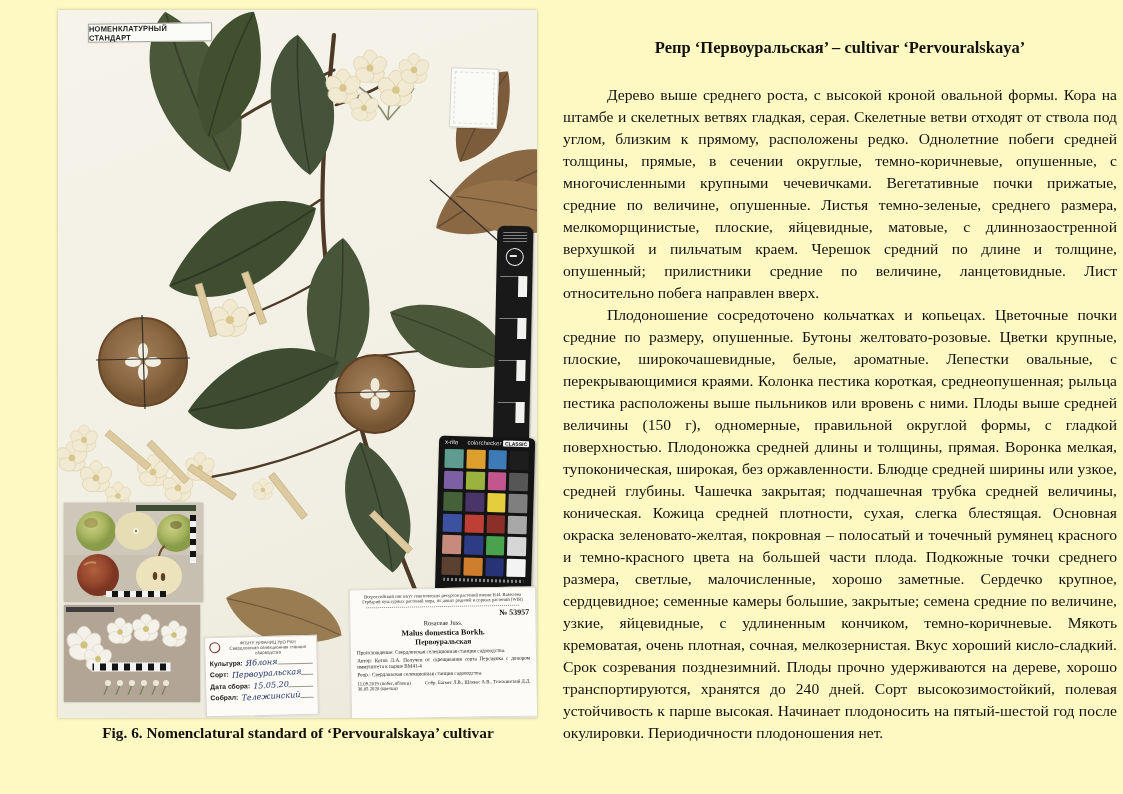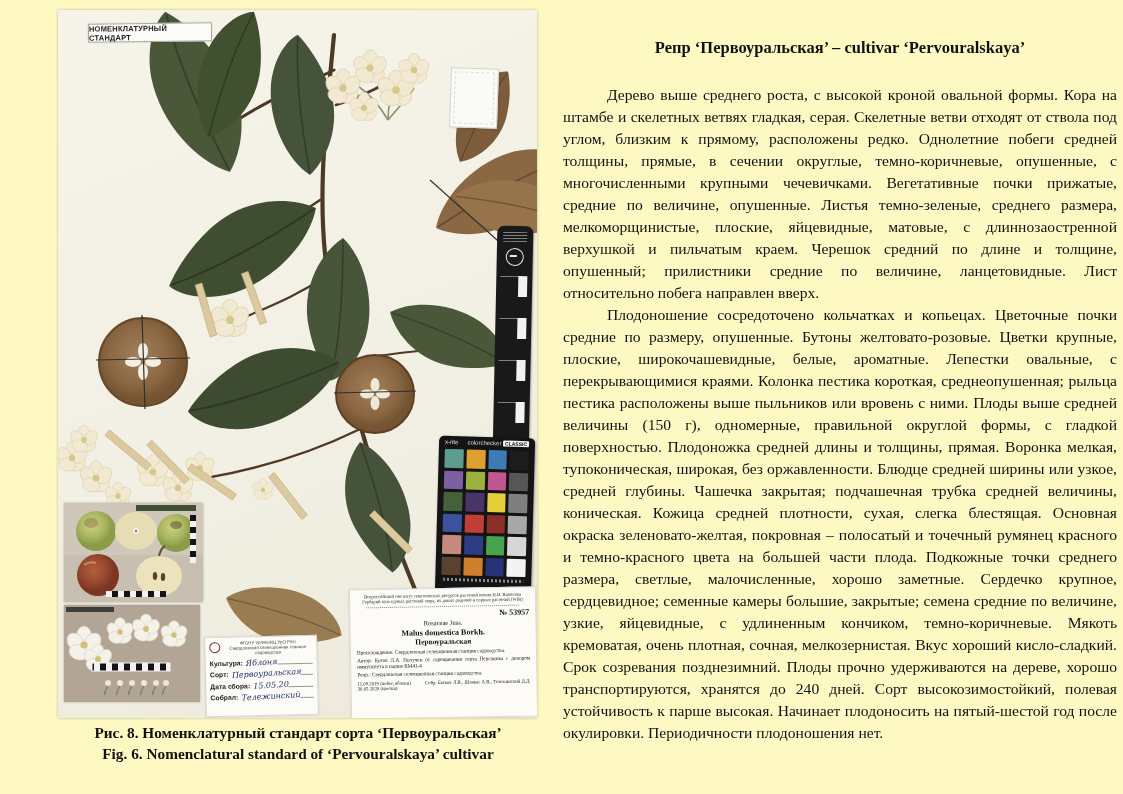--- a/index.html
+++ b/index.html
@@ -371,21 +371,20 @@
             <div>30.05.2020 (цветки)</div>
           </div>
           <div class="col-r">Собр. Багмет Л.В., Шлявас А.В., Тележинский Д.Д.</div>
         </div>
       </div>
 
     </div>
   </div>
 
   <div class="caption">
-    <div>Рис. 8. Номенклатурный стандарт сорта ‘Первоуральская’</div>
     <div>Fig. 6. Nomenclatural standard of ‘Pervouralskaya’ cultivar</div>
   </div>
 
   <div class="article">
     <h1 class="article-title">Репр ‘Первоуральская’ – cultivar ‘Pervouralskaya’</h1>
     <p>Дерево выше среднего роста, с высокой кроной овальной формы. Кора на штамбе и скелетных ветвях гладкая, серая. Скелетные ветви отходят от ствола под углом, близким к прямому, расположены редко. Однолетние побеги средней толщины, прямые, в сечении округлые, темно-коричневые, опушенные, с многочисленными крупными чечевичками. Вегетативные почки прижатые, средние по величине, опушенные. Листья темно-зеленые, среднего размера, мелкоморщинистые, плоские, яйцевидные, матовые, с длиннозаостренной верхушкой и пильчатым краем. Черешок средний по длине и толщине, опушенный; прилистники средние по величине, ланцетовидные. Лист относительно побега направлен вверх.</p>
     <p>Плодоношение сосредоточено кольчатках и копьецах. Цветочные почки средние по размеру, опушенные. Бутоны желтовато-розовые. Цветки крупные, плоские, широкочашевидные, белые, ароматные. Лепестки овальные, с перекрывающимися краями. Колонка пестика короткая, среднеопушенная; рыльца пестика расположены выше пыльников или вровень с ними. Плоды выше средней величины (150 г), одномерные, правильной округлой формы, с гладкой поверхностью. Плодоножка средней длины и толщины, прямая. Воронка мелкая, тупоконическая, широкая, без оржавленности. Блюдце средней ширины или узкое, средней глубины. Чашечка закрытая; подчашечная трубка средней величины, коническая. Кожица средней плотности, сухая, слегка блестящая. Основная окраска зеленовато-желтая, покровная – полосатый и точечный румянец красного и темно-красного цвета на большей части плода. Подкожные точки среднего размера, светлые, малочисленные, хорошо заметные. Сердечко крупное, сердцевидное; семенные камеры большие, закрытые; семена средние по величине, узкие, яйцевидные, с удлиненным кончиком, темно-коричневые. Мякоть кремоватая, очень плотная, сочная, мелкозернистая. Вкус хороший кисло-сладкий. Срок созревания позднезимний. Плоды прочно удерживаются на дереве, хорошо транспортируются, хранятся до 240 дней. Сорт высокозимостойкий, полевая устойчивость к парше высокая. Начинает плодоносить на пятый-шестой год после окулировки. Периодичности плодоношения нет.</p>
   </div>
 
 </div>

